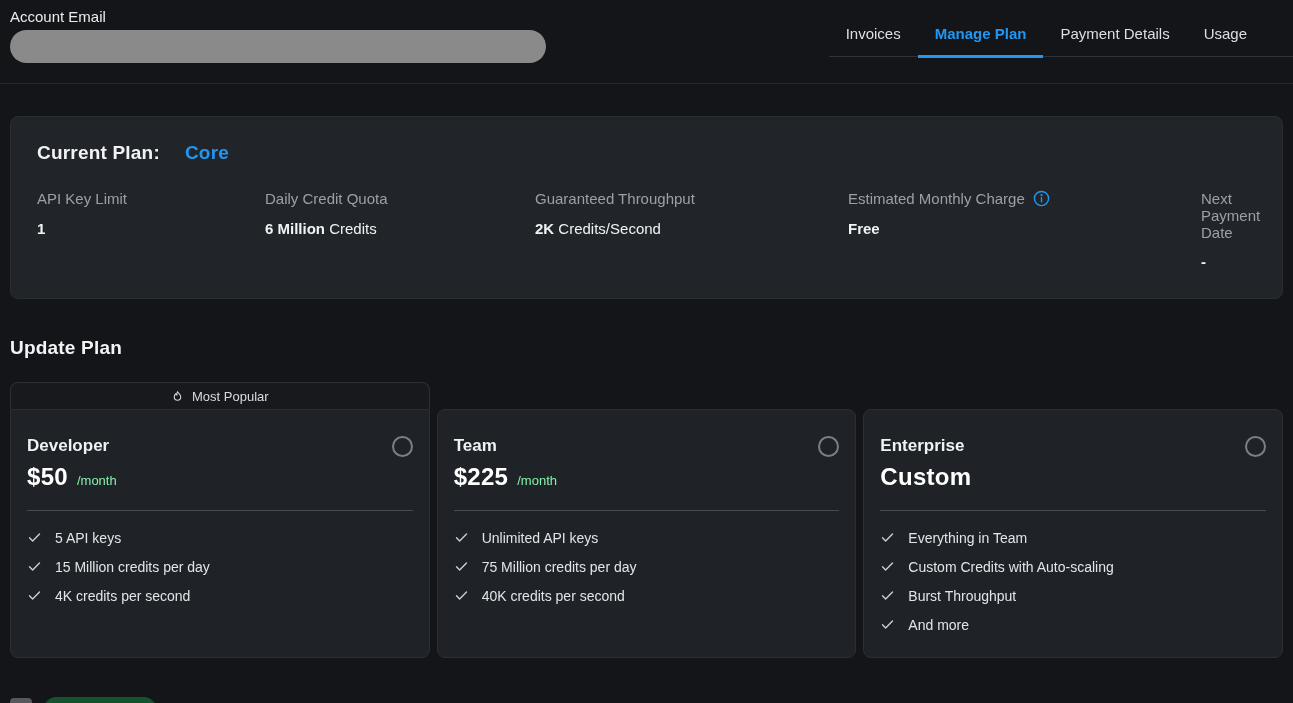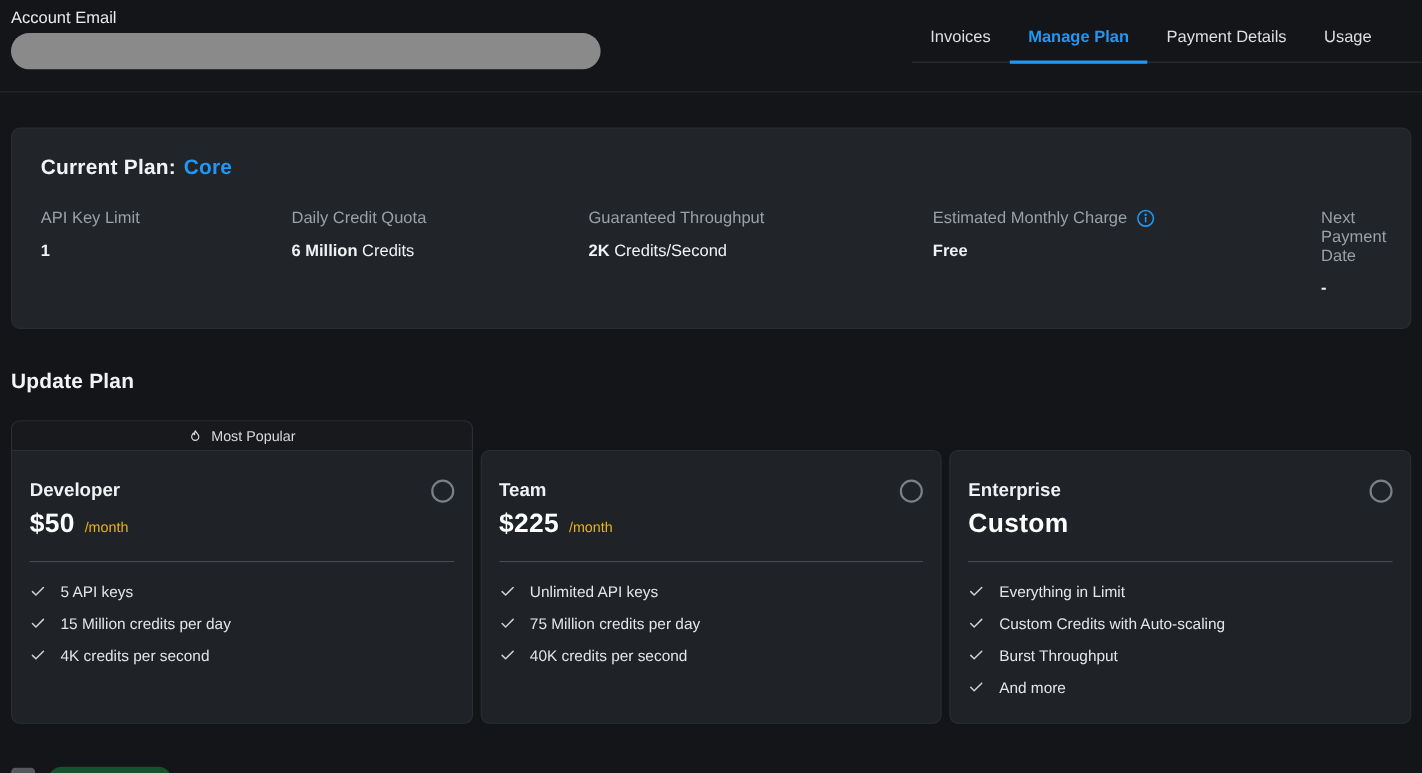--- a/index.html
+++ b/index.html
@@ -37,21 +37,21 @@
     margin-bottom: -2px; white-space: nowrap;
   }
   .tab.active { color: #2196f3; font-weight: 700; border-bottom-color: #2196f3; }
 
   
   .current-plan-card {
     margin: 32px 10px 0; padding: 25px 26px 28px;
     background: #212529; border: 1px solid #292d32; border-radius: 8px;
   }
   .cp-title { font-size: 19px; font-weight: 700; letter-spacing: .2px; }
-  .cp-title .accent { color: #2196f3; margin-left: 7px; }
+  .cp-title .accent { color: #2196f3; margin-left: 25px; }
   .cp-stats {
     margin-top: 26px;
     display: grid; grid-template-columns: 205px 247px 290px 330px 1fr; gap: 23px;
   }
   .stat-label {
     font-size: 15px; color: #9aa0a6;
     display: inline-flex; align-items: center; gap: 8px;
   }
   .stat-value { margin-top: 12px; font-size: 15px; color: #f1f2f4; }
   .stat-value .bold { font-weight: 700; }
@@ -79,21 +79,21 @@
   }
   .plan-card.banded { border-radius: 0 0 8px 8px; }
   .plan-title-row { display: flex; justify-content: space-between; align-items: flex-start; }
   .plan-name { font-size: 17px; font-weight: 700; color: #f0f1f3; }
   .plan-radio {
     width: 21px; height: 21px; border: 2px solid #798088; border-radius: 50%;
     cursor: pointer; flex: none;
   }
   .plan-price-row { margin-top: 6px; display: flex; align-items: baseline; gap: 9px; }
   .plan-price { font-size: 24px; font-weight: 700; color: #ffffff; letter-spacing: .3px; }
-  .plan-period { font-size: 13px; color: #eab308; text-align: right; }
+  .plan-period { font-size: 13px; color: #86efac; text-align: right; }
   .plan-divider { border: 0; border-top: 1px solid #474b51; margin: 19px 0 0; }
   .features { margin-top: 19px; }
   .feature { display: flex; gap: 13px; margin-bottom: 13px; }
   .feature-text { font-size: 14px; color: #e2e4e7; }
   .check-icon { display: inline-flex; line-height: 0; flex: none; }
 
   
   .credit-packs-row { margin: 39px 10px 0; display: flex; align-items: center; }
   .cp-checkbox {
     width: 22px; height: 22px; background: #55585d; border-radius: 4px;
@@ -260,21 +260,21 @@
       <span class="plan-period"></span>
     </div>
     <hr class="plan-divider">
     <div class="features">
       <div class="feature">
         <span class="check-icon">
             <svg width="15" height="15" viewBox="0 0 24 24" fill="none" stroke="#cdd0d4" stroke-width="2.2" stroke-linecap="round" stroke-linejoin="round">
               <path d="M4 12.5l5 5L20 6.5"></path>
             </svg>
           </span>
-        <span class="feature-text">Everything in Limit</span>
+        <span class="feature-text">Everything in Team</span>
       </div>
       <div class="feature">
         <span class="check-icon">
             <svg width="15" height="15" viewBox="0 0 24 24" fill="none" stroke="#cdd0d4" stroke-width="2.2" stroke-linecap="round" stroke-linejoin="round">
               <path d="M4 12.5l5 5L20 6.5"></path>
             </svg>
           </span>
         <span class="feature-text">Custom Credits with Auto-scaling</span>
       </div>
       <div class="feature">

